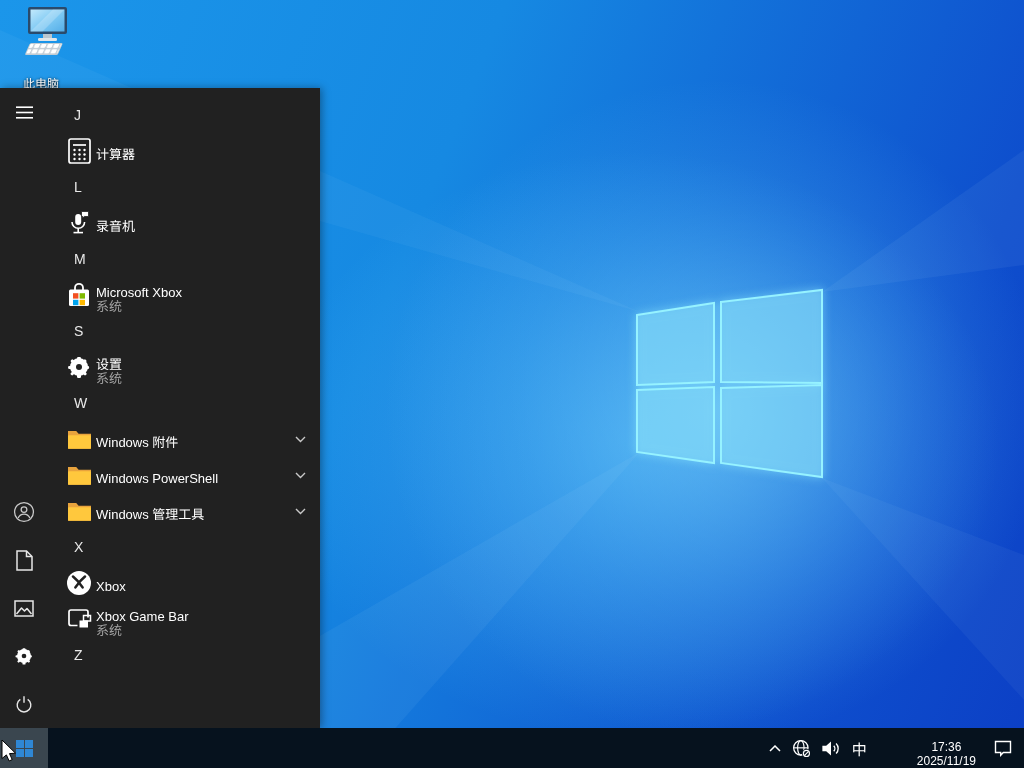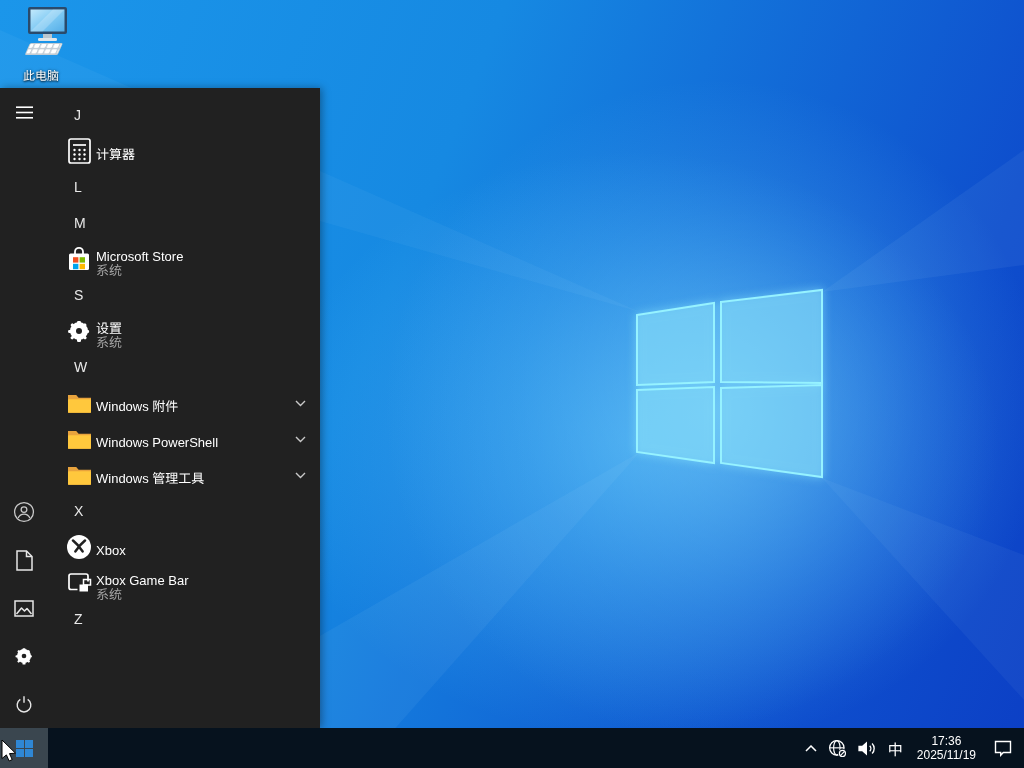--- a/index.html
+++ b/index.html
@@ -11,21 +11,21 @@
     position:absolute; inset:0;
     background:
       radial-gradient(520px 420px at 62% 58%, rgba(90,200,252,0.55), rgba(90,200,252,0) 70%),
       linear-gradient(112deg, #1b96ea 0%, #1689e2 38%, #0e4ecd 82%, #0c3fc5 100%);
   }
   .wallpaper-svg { position:absolute; inset:0; }
 
   
   .desktop-icon {
     position:absolute; left:8px; top:6px; width:66px;
-    display:flex; flex-direction:column; align-items:center; gap:6px;
+    display:flex; flex-direction:column; align-items:center; gap:14px;
   }
   .desktop-icon .dlabel {
     color:#fff; font-size:12px; text-shadow:0 1px 2px rgba(0,0,0,.85), 0 0 3px rgba(0,0,0,.6);
     white-space:nowrap;
   }
 
   
   .start-menu {
     position:absolute; left:0; top:88px; width:320px; height:640px;
     background:#212121; display:flex; overflow:hidden;
@@ -67,22 +67,22 @@
   }
   .start-button {
     width:48px; height:40px; background:#3a464f;
     display:flex; align-items:center; justify-content:center;
   }
   .tb-spacer { flex:1; }
   .tray { display:flex; align-items:stretch; }
   .tray-btn { display:flex; align-items:center; justify-content:center; padding:0 5px; min-width:24px; }
   .ime { color:#fff; font-size:15px; padding:0 6px; display:flex; align-items:center; }
   .clock {
-    display:flex; flex-direction:column; align-items:center; justify-content:center;
-    color:#fff; font-size:12px; line-height:14px; padding:12px 8px; min-width:72px; text-align:center;
+    display:flex; flex-direction:column; align-items:center; 
+    color:#fff; font-size:12px; line-height:14px; padding:12px 8px; min-width:72px; text-align:center;margin-left:36px;
   }
   .action-center { padding:0 12px 0 10px; }
 
   .cursor { position:absolute; left:1px; bottom:6px; z-index:9; }
 </style>
 </head>
 <body>
 
 <div class="desktop">
   <svg class="wallpaper-svg" width="1024" height="768" viewBox="0 0 1024 768">
@@ -213,38 +213,52 @@
       </span>
       <span class="app-text">
           <span class="app-label">计算器</span>
         </span>
     </div>
 
     <div class="sec-header">
         <span>L</span>
       </div>
 
+    <div class="app-item">
+      <span class="app-icon">
+        <svg width="24" height="26" viewBox="0 0 24 26">
+          <rect x="8.2" y="4" width="6" height="11" rx="3" fill="#fff"></rect>
+          <path d="M5,12 a6.3,6.3 0 0 0 12.6,0" fill="none" stroke="#fff" stroke-width="1.6"></path>
+          <line x1="11.2" y1="18.6" x2="11.2" y2="22" stroke="#fff" stroke-width="1.6"></line>
+          <line x1="6.5" y1="22.6" x2="16" y2="22.6" stroke="#fff" stroke-width="1.6"></line>
+          <path d="M14.5,1.5 h7 v5 h-4.2 l-1.6,1.6 v-1.6 h-1.2 z" fill="#fff" stroke="#212121" stroke-width="0.8"></path>
+        </svg>
+      </span>
+      <span class="app-text">
+          <span class="app-label">录音机</span>
+        </span>
+    </div>
 
     <div class="sec-header">
         <span>M</span>
       </div>
 
     <div class="app-item">
       <span class="app-icon">
         <svg width="26" height="28" viewBox="0 0 26 28">
           <path d="M9,9 v-2.2 a4,4 0 0 1 8,0 V9" fill="none" stroke="#fff" stroke-width="1.8"></path>
           <rect x="3" y="8.5" width="20" height="16.5" rx="1.5" fill="#fff"></rect>
           <rect x="7" y="12.2" width="5.4" height="5.4" fill="#f25022"></rect>
           <rect x="13.6" y="12.2" width="5.4" height="5.4" fill="#7fba00"></rect>
           <rect x="7" y="18.8" width="5.4" height="5.4" fill="#00a4ef"></rect>
           <rect x="13.6" y="18.8" width="5.4" height="5.4" fill="#ffb900"></rect>
         </svg>
       </span>
       <span class="app-text">
-        <span class="app-label">Microsoft Store</span>
+        <span class="app-label">Microsoft Xbox</span>
         <span class="app-sub">系统</span>
       </span>
     </div>
 
     <div class="sec-header">
         <span>S</span>
       </div>
 
     <div class="app-item">
       <span class="app-icon">

